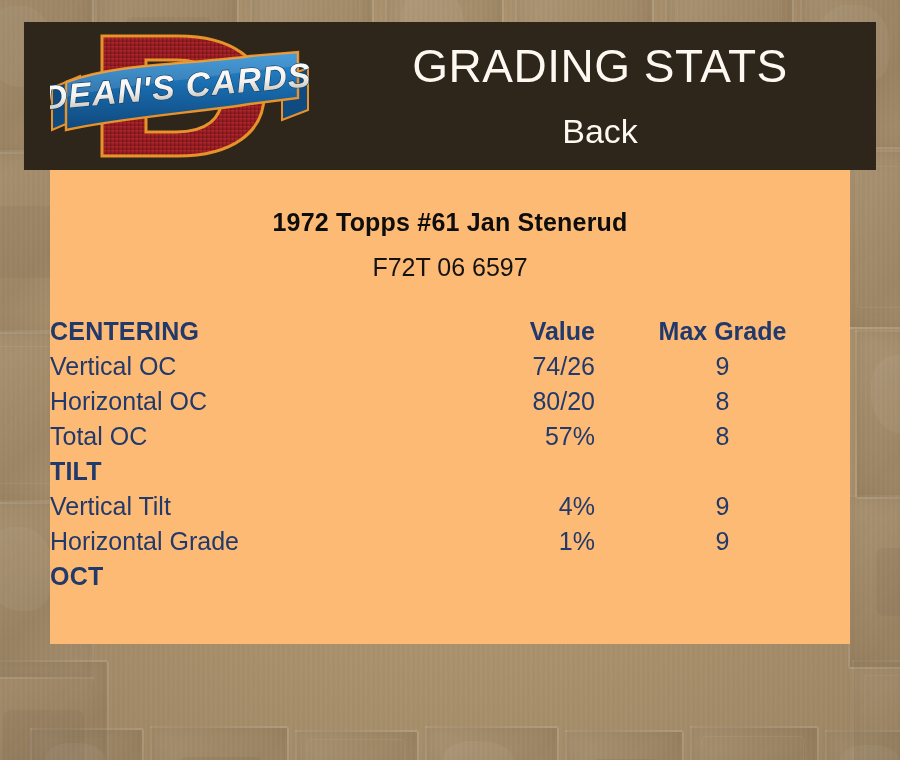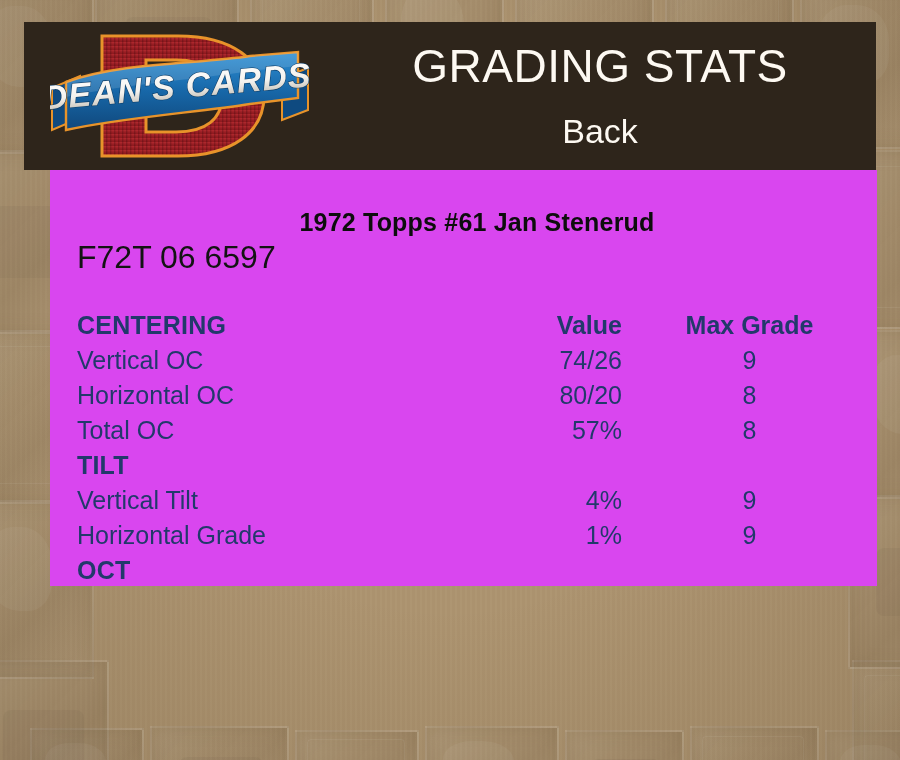--- a/index.html
+++ b/index.html
@@ -120,37 +120,37 @@
     font-weight: 400;
     margin-top: 2px;
   }
 
   
   #content-panel {
     position: absolute;
     left: 50px;
     top: 170px;
     width: 800px;
-    height: 416px;
-    background: #d946ef;
-    padding-left: 27px;
+    height: 474px;
+    background: #fdba74;
   }
 
   #card-title {
     text-align: center;
     margin-top: 38px;
     color: #0d0d0d;
     font-size: 25px;
     font-weight: bold;
     letter-spacing: 0.2px;
   }
   #card-serial {
-    margin-top: 2px;
+    text-align: center;
+    margin-top: 16px;
     color: #131313;
-    font-size: 32px;
+    font-size: 25px;
     font-weight: 400;
   }
 
   
   #stats-table {
     margin-top: 32px;
     width: 100%;
     border-collapse: collapse;
     color: #22396b;
   }

